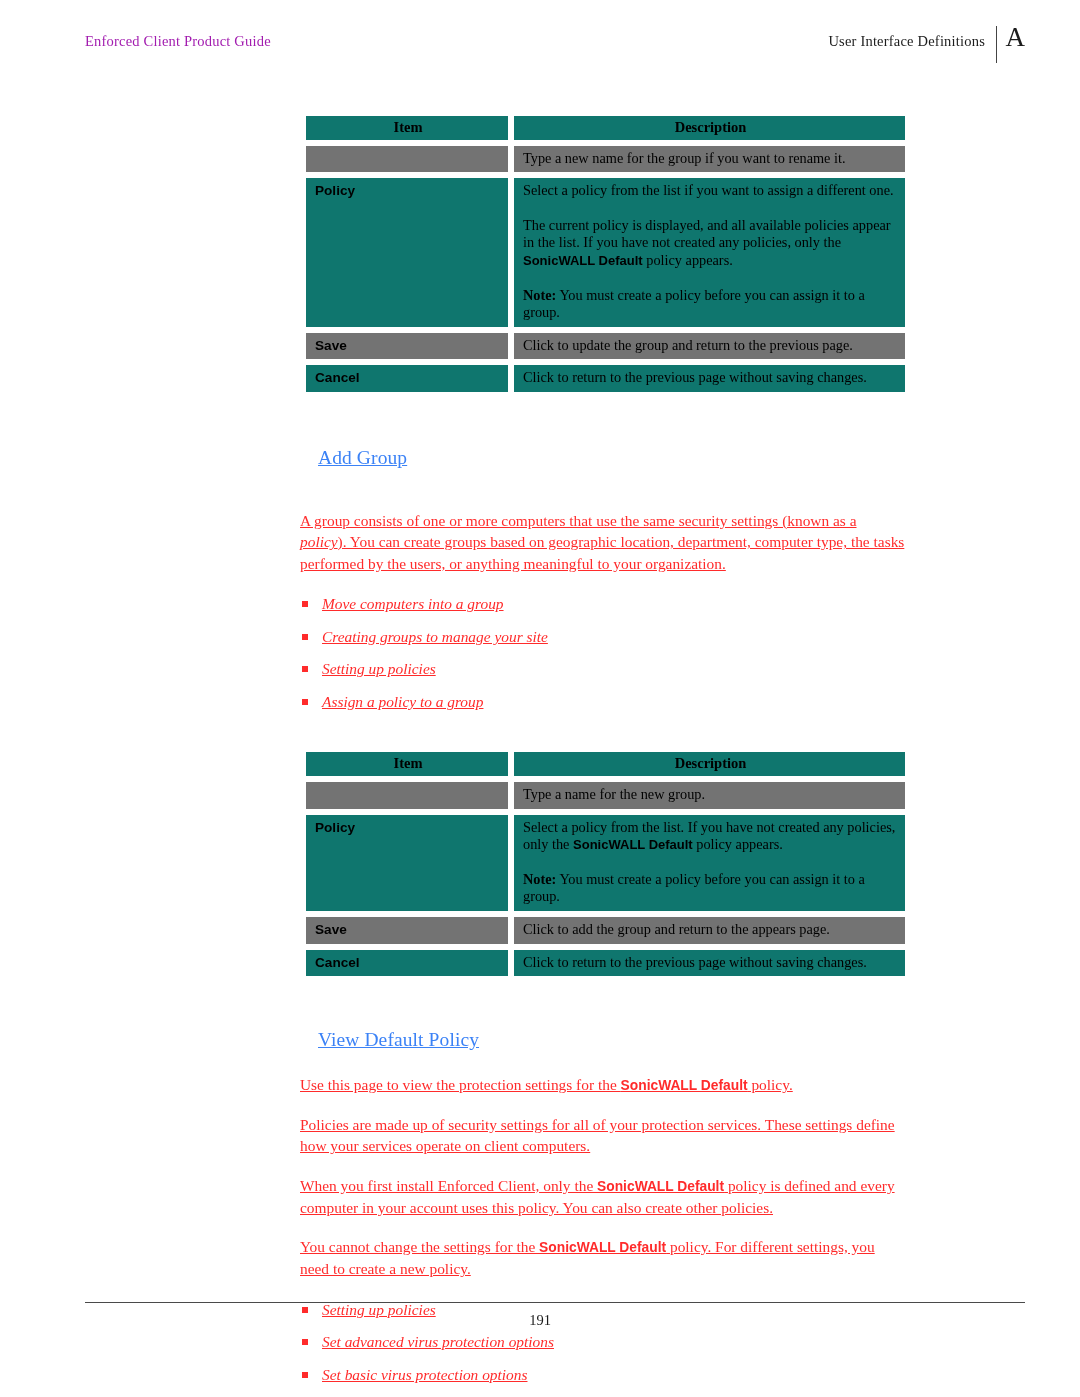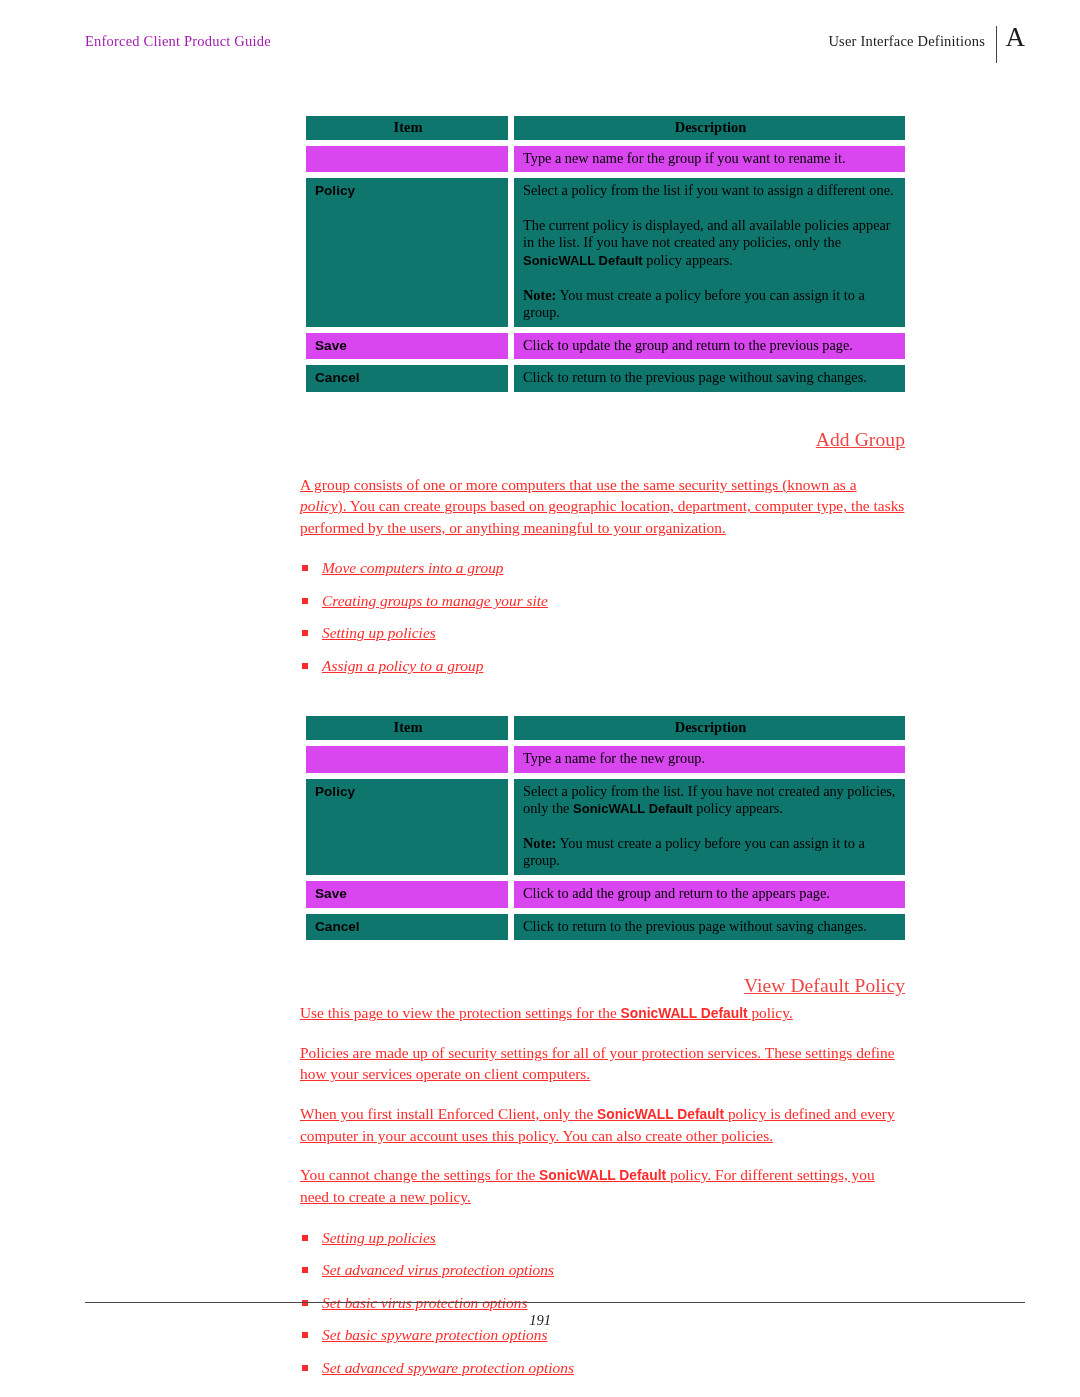--- a/index.html
+++ b/index.html
@@ -113,44 +113,43 @@
   }
   .ht th {
     font-weight: bold;
     font-size: 14.5px;
     padding-top: 3px;
     padding-bottom: 3px;
   }
   .ht thead tr th {
     border-bottom: 1px solid #2a2a2a;
   }
-  .ht td.beige, .ht th.beige { background-color: #d946ef; }
+  .ht td.beige, .ht th.beige { background-color: #737373; }
   .ht td.sans {
     font-family: "Liberation Sans", "DejaVu Sans", sans-serif;
     font-weight: bold;
     font-size: 13.6px;
   }
   .sw {
     font-family: "Liberation Sans", "DejaVu Sans", sans-serif;
     font-weight: bold;
     font-size: 13px;
   }
   .nt { font-weight: bold; }
   .gap { display: block; height: 17px; }
 
   
   h2.sec {
-    margin: 0;
+    margin: 18px;
     font-size: 19.5px;
     font-weight: normal;
-    color: #ef4444;
+    color: #3b82f6;
     text-decoration: underline;
     line-height: 24px;
     letter-spacing: 0.1px;
-    text-align: right;
   }
   p.red {
     margin: 0;
     color: #ff2b2b;
     text-decoration: underline;
     font-size: 15.4px;
     line-height: 21.5px;
   }
   p.red i { font-style: italic; }
   p.red .swr {
@@ -195,21 +194,20 @@
     background: #4a4a4a;
   }
   .foot-num {
     position: absolute;
     left: 0;
     right: 0;
     top: 1312px;
     text-align: center;
     font-size: 14.5px;
     color: #1c1c1c;
-    font-style: italic;
   }
 
   .blk { display: block; }
 </style>
 </head>
 <body>
 
 <div class="runhead">
   <div class="runhead-left">Enforced Client Product Guide</div>
   <div class="runhead-right">User Interface Definitions</div>

